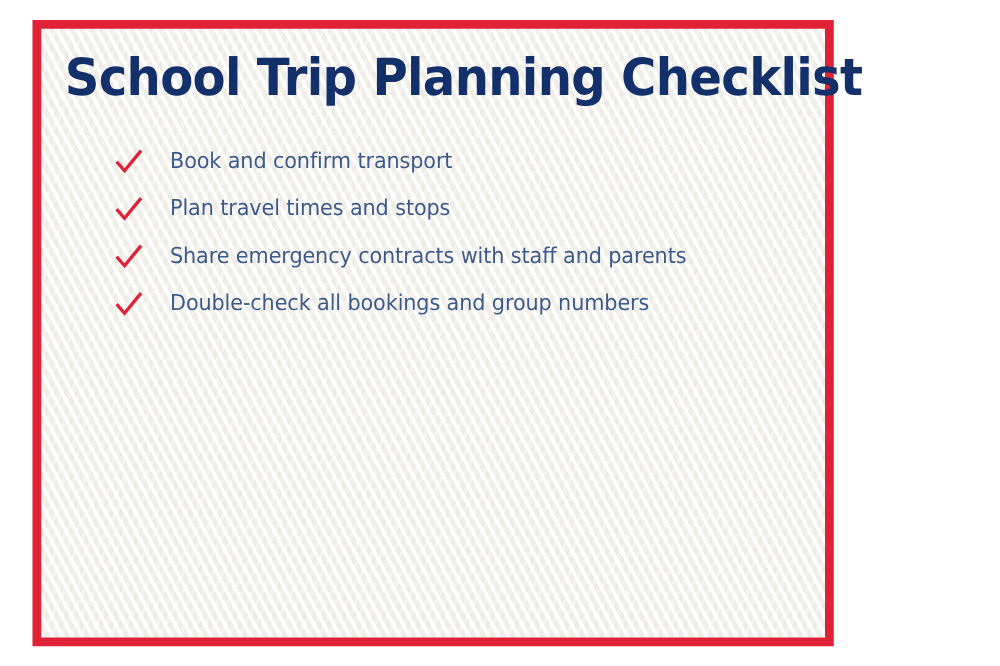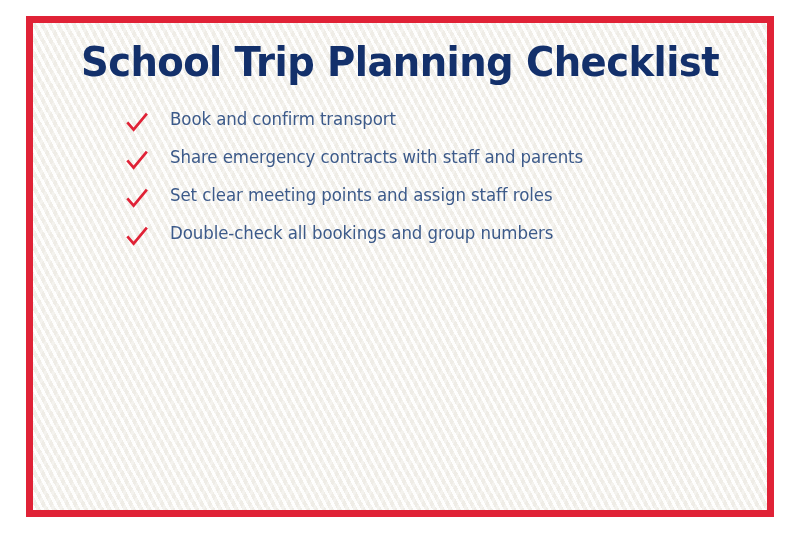--- a/index.html
+++ b/index.html
@@ -20,21 +20,21 @@
     height: 533px;
     background: #ffffff;
     box-sizing: border-box;
   }
 
   
   .card {
     position: absolute;
     left: 26px;
     top: 16px;
-    width: 748px;
+    width: 641px;
     height: 501px;
     box-sizing: border-box;
     border: 7px solid #e02236;
     background-color: #f8f7f4;
     
     background-image:
       repeating-linear-gradient(62deg,
         rgba(255,255,255,0.85) 0px,
         rgba(255,255,255,0.85) 3px,
         rgba(236,233,226,0.55) 3px,
@@ -79,23 +79,23 @@
     left: 0;
     top: 88px;
     right: 0;
     list-style: none;
     margin: 0;
     padding: 0;
   }
 
   .check-item {
     display: flex;
-    align-items: flex-start;
+    align-items: center;
     height: 38px;
-    padding-left: 92px;
+    padding-left: 58px;
   }
 
   .check-icon {
     flex: 0 0 auto;
     width: 24px;
     height: 24px;
     margin-right: 21px;
     display: block;
   }
 
@@ -130,43 +130,43 @@
 
         <li class="check-item">
           <span class="check-icon">
             <svg viewBox="0 0 24 24" aria-hidden="true">
               <path d="M3.2 12.4 L8.6 18.6 L21 3.6" fill="none" stroke="#e02236" stroke-width="2.7" stroke-linecap="square" stroke-linejoin="miter"></path>
             </svg>
           </span>
           <span class="check-label">Book and confirm transport</span>
         </li>
 
+        <li class="check-item">
+          <span class="check-icon">
+            <svg viewBox="0 0 24 24" aria-hidden="true">
+              <path d="M3.2 12.4 L8.6 18.6 L21 3.6" fill="none" stroke="#e02236" stroke-width="2.7" stroke-linecap="square" stroke-linejoin="miter"></path>
+            </svg>
+          </span>
+          <span class="check-label">Plan travel times and stops</span>
+        </li>
 
 
 
 
 
         <li class="check-item">
           <span class="check-icon">
             <svg viewBox="0 0 24 24" aria-hidden="true">
               <path d="M3.2 12.4 L8.6 18.6 L21 3.6" fill="none" stroke="#e02236" stroke-width="2.7" stroke-linecap="square" stroke-linejoin="miter"></path>
             </svg>
           </span>
           <span class="check-label">Share emergency contracts with staff and parents</span>
         </li>
 
 
-        <li class="check-item">
-          <span class="check-icon">
-            <svg viewBox="0 0 24 24" aria-hidden="true">
-              <path d="M3.2 12.4 L8.6 18.6 L21 3.6" fill="none" stroke="#e02236" stroke-width="2.7" stroke-linecap="square" stroke-linejoin="miter"></path>
-            </svg>
-          </span>
-          <span class="check-label">Set clear meeting points and assign staff roles</span>
-        </li>
 
         <li class="check-item">
           <span class="check-icon">
             <svg viewBox="0 0 24 24" aria-hidden="true">
               <path d="M3.2 12.4 L8.6 18.6 L21 3.6" fill="none" stroke="#e02236" stroke-width="2.7" stroke-linecap="square" stroke-linejoin="miter"></path>
             </svg>
           </span>
           <span class="check-label">Double-check all bookings and group numbers</span>
         </li>
 

